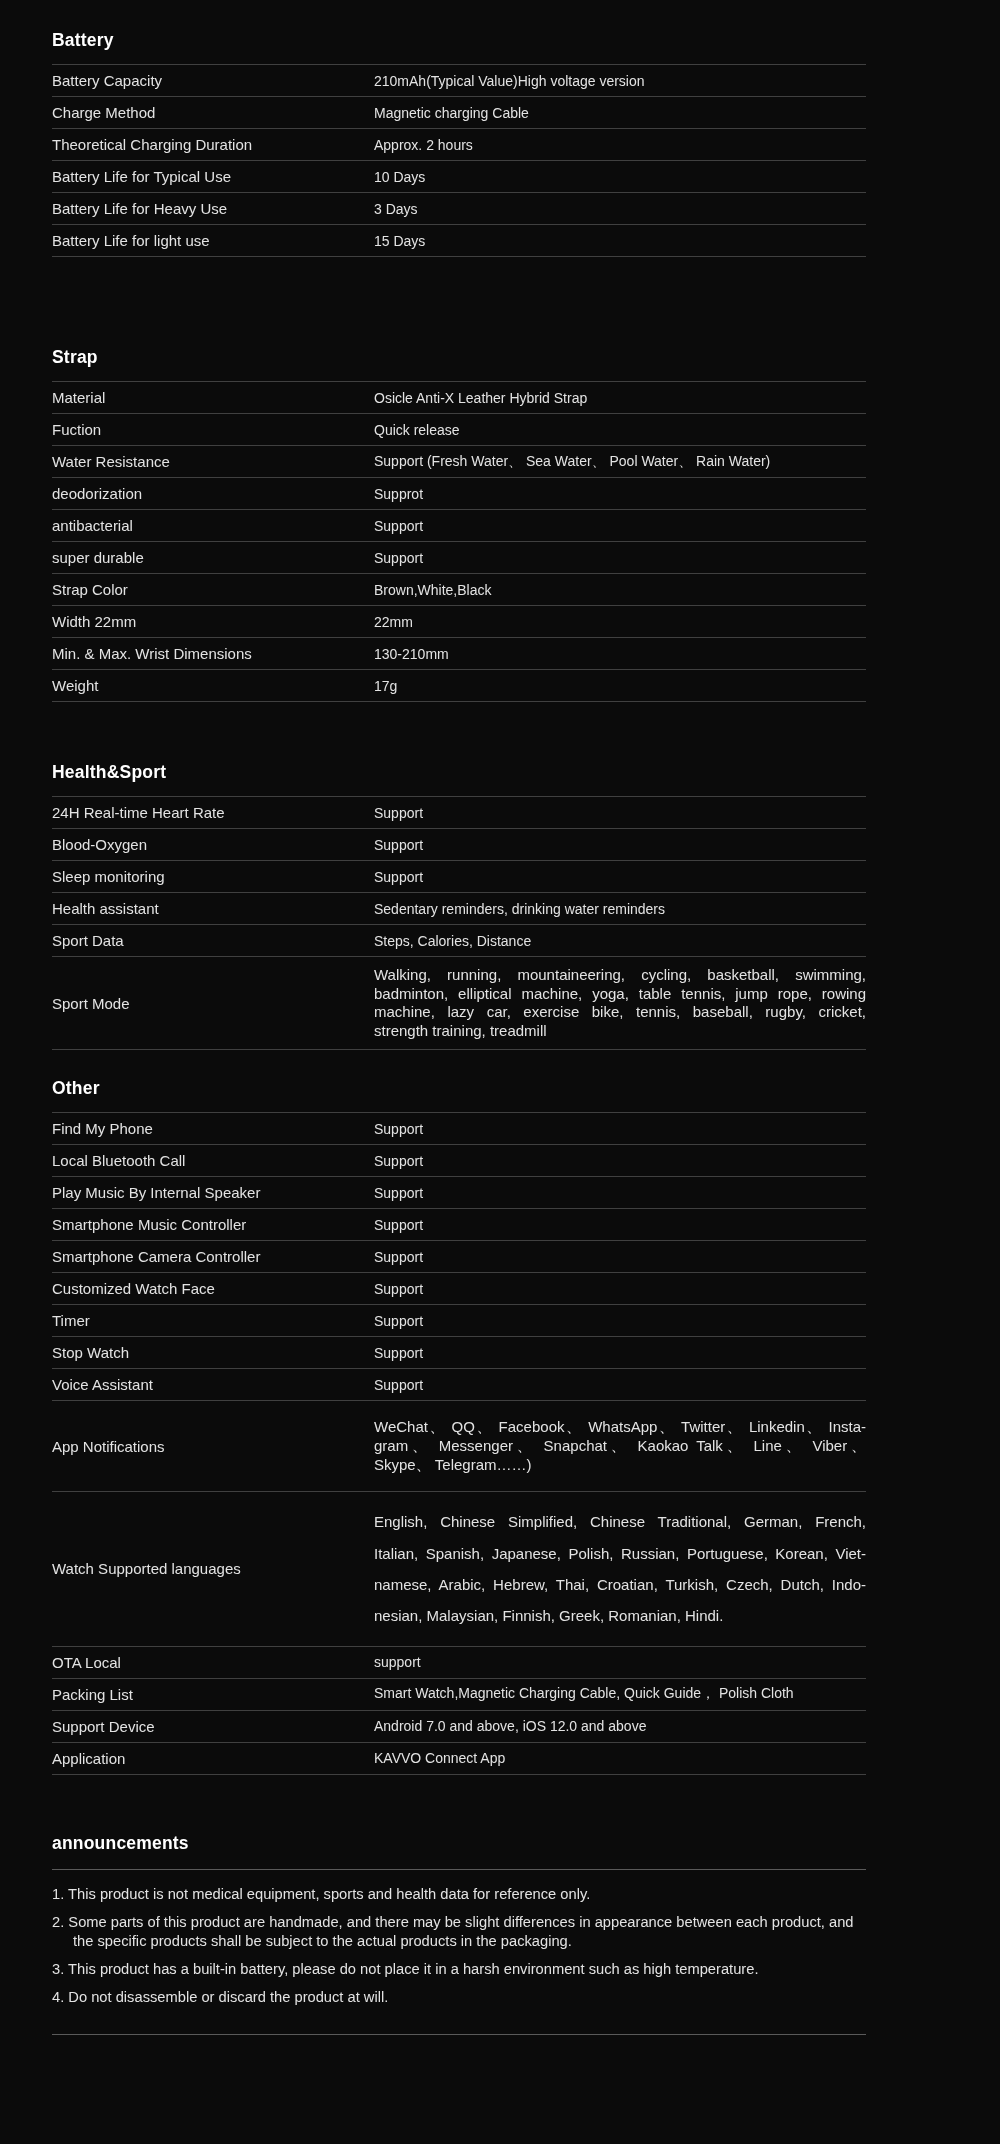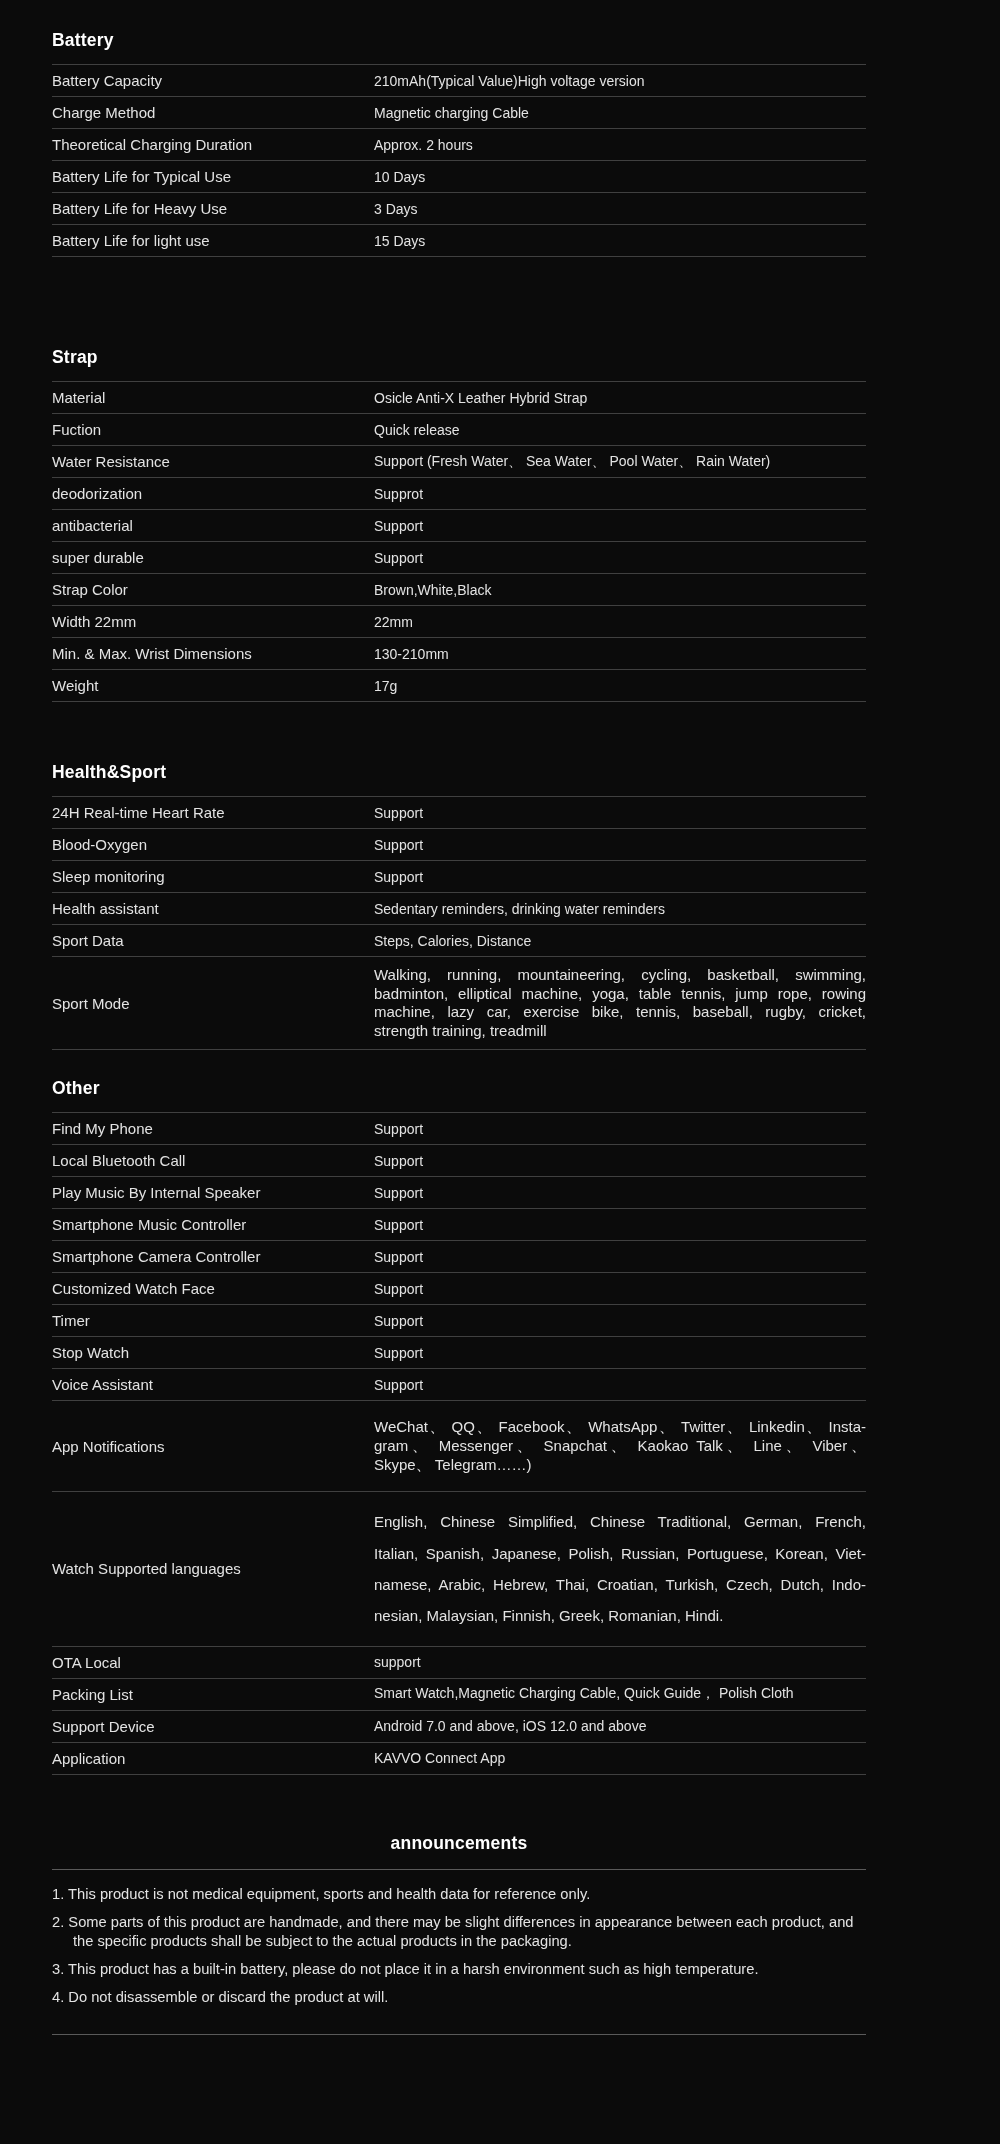--- a/index.html
+++ b/index.html
@@ -54,21 +54,21 @@
   }
 
   
   #sections > section:nth-child(1) { margin-top: 30px; }
   #sections > section:nth-child(2) { margin-top: 90px; }
   #sections > section:nth-child(3) { margin-top: 60px; }
   #sections > section:nth-child(4) { margin-top: 28px; }
 
   
   .announce { margin-top: 58px; }
-  .announce .sec-title { margin-bottom: 12px; text-align: center; }
+  .announce .sec-title { margin-bottom: 12px; }
   .announce .top-divider { border-top: 1px solid var(--c-strong_divider, #5a5a5a); margin-top: 15px; }
   .announce .bottom-divider { border-top: 1px solid var(--c-strong_divider, #5a5a5a); }
   .notes { padding: 15px 0 19px; }
   .note {
     font-size: 14.7px;
     line-height: 1.3;
     margin: 0 0 9px;
     padding-left: 21px;
     text-indent: -21px;
   }

